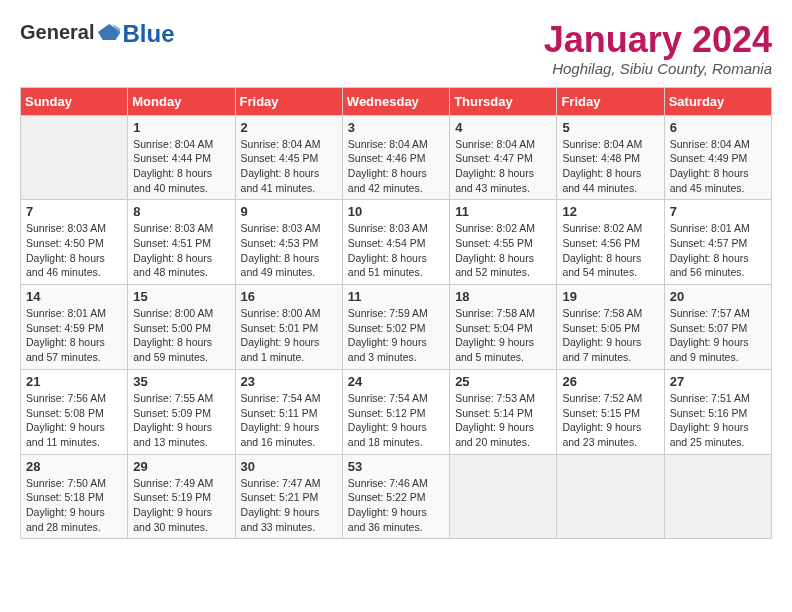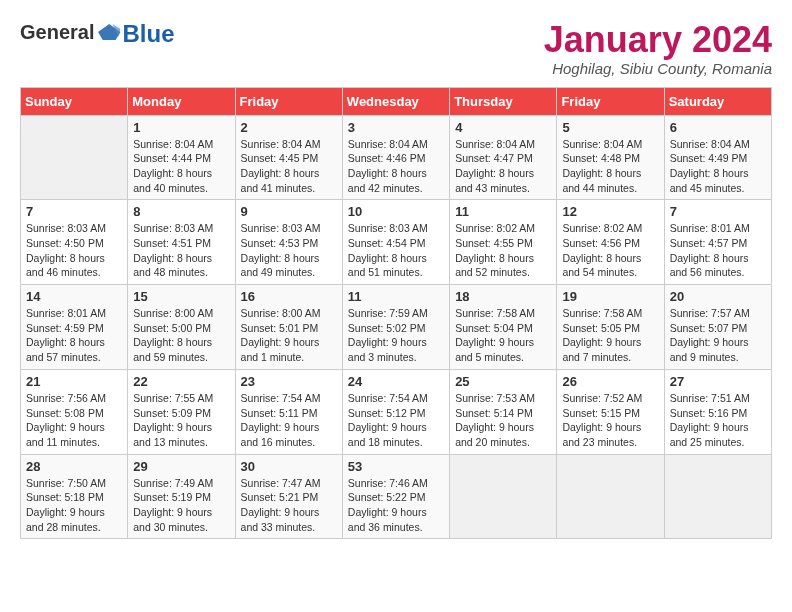--- a/index.html
+++ b/index.html
@@ -210,21 +210,21 @@
           <span class="day-number">20</span>
           <div class="day-info">Sunrise: 7:57 AM<br>Sunset: 5:07 PM<br>Daylight: 9 hours and 9 minutes.</div>
         </td>
       </tr>
       <tr>
         <td>
           <span class="day-number">21</span>
           <div class="day-info">Sunrise: 7:56 AM<br>Sunset: 5:08 PM<br>Daylight: 9 hours and 11 minutes.</div>
         </td>
         <td>
-          <span class="day-number">22</span>
+          <span class="day-number">35</span>
           <div class="day-info">Sunrise: 7:55 AM<br>Sunset: 5:09 PM<br>Daylight: 9 hours and 13 minutes.</div>
         </td>
         <td>
           <span class="day-number">23</span>
           <div class="day-info">Sunrise: 7:54 AM<br>Sunset: 5:11 PM<br>Daylight: 9 hours and 16 minutes.</div>
         </td>
         <td>
           <span class="day-number">24</span>
           <div class="day-info">Sunrise: 7:54 AM<br>Sunset: 5:12 PM<br>Daylight: 9 hours and 18 minutes.</div>
         </td>

